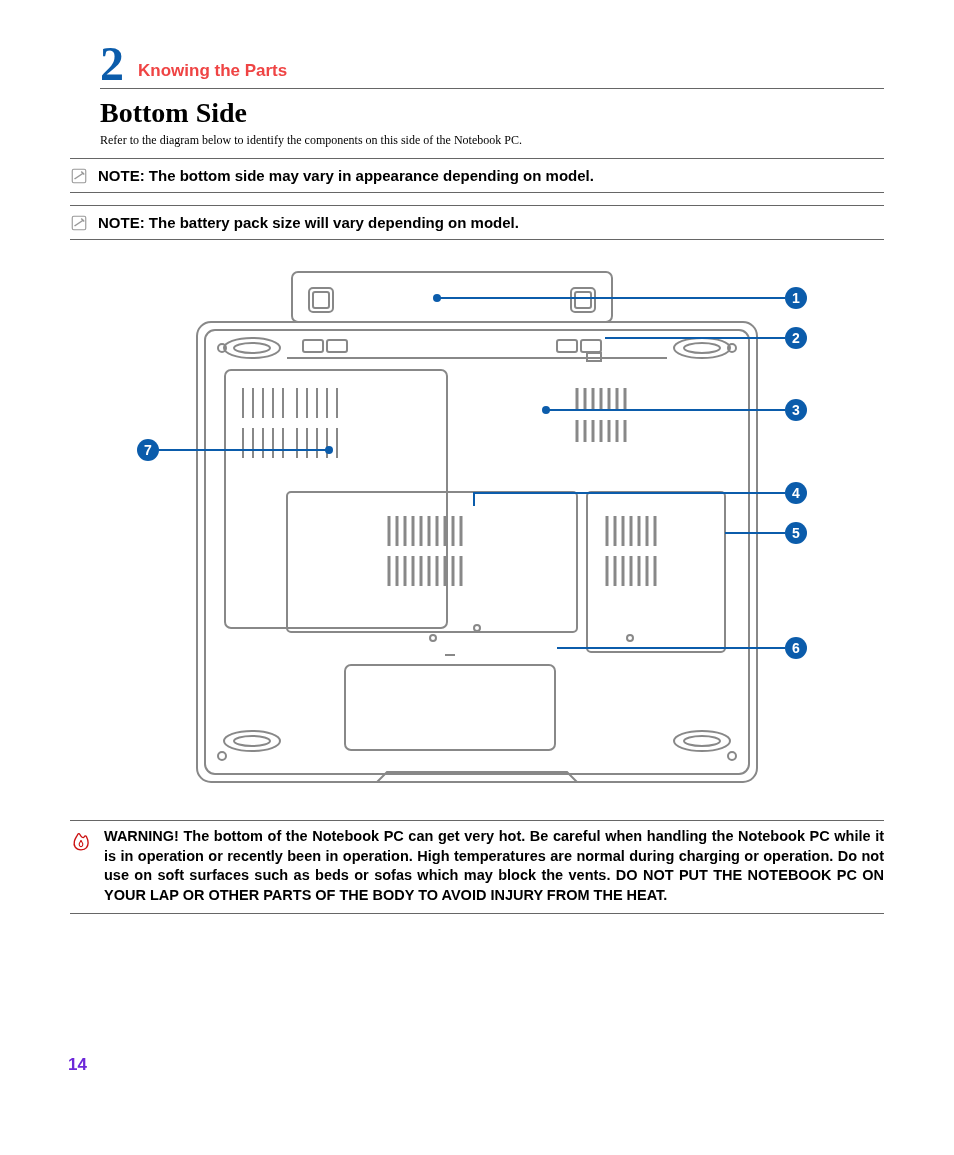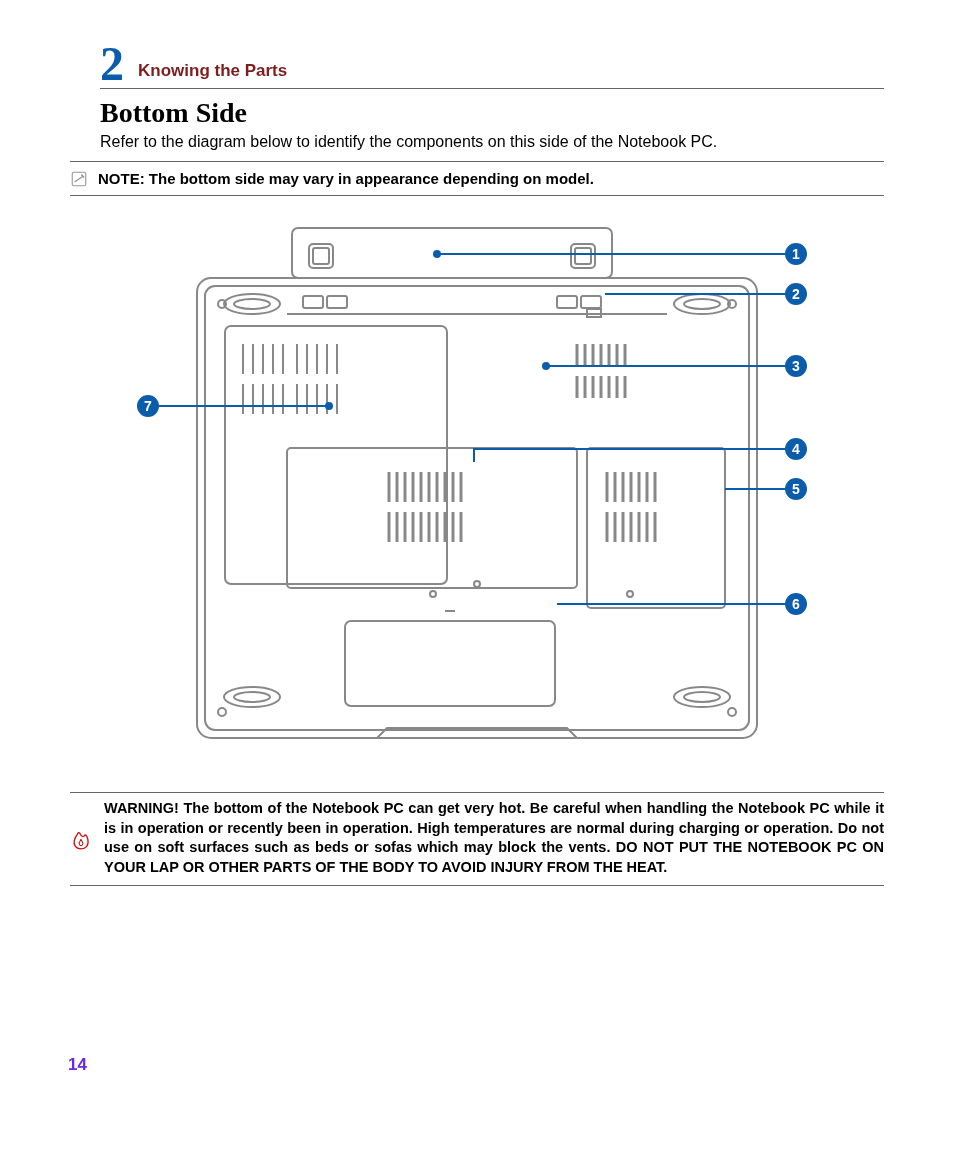--- a/index.html
+++ b/index.html
@@ -31,33 +31,33 @@
     font-family: "Times New Roman", serif;
     font-size: 48px;
     font-weight: bold;
     color: #0b5cab;
     margin-right: 14px;
     line-height: 1;
   }
   .chapter-title {
     font-size: 17px;
     font-weight: bold;
-    color: #7f1d1d;
+    color: #ef4444;
     position: relative;
     top: -4px;
   }
   .section-title {
     font-family: Liberation Serif, serif;
     font-size: 28px;
     font-weight: bold;
     margin: 8px 0 4px 30px;
   }
   .intro-text {
-    font-family: Liberation Sans, sans-serif;
-    font-size: 16px;
+    font-family: Liberation Serif, serif;
+    font-size: 12px;
     margin: 4px 0 10px 30px;
   }
   .note-block {
     display: flex;
     align-items: flex-start;
     border-top: 1px solid #666;
     border-bottom: 1px solid #666;
     padding: 6px 0;
     margin: 8px 0 12px 0px;
   }
@@ -68,25 +68,25 @@
     margin-top: 2px;
     flex-shrink: 0;
   }
   .note-text {
     font-size: 15px;
     font-weight: bold;
     line-height: 1.4;
   }
   .warning-block {
     display: flex;
-    align-items: center;
+    align-items: flex-start;
     border-top: 1px solid #666;
     border-bottom: 1px solid #666;
     padding: 6px 0 8px 0;
-    margin: 36px 0 0 0;
+    margin: 20px 0 0 0;
   }
   .warning-icon {
     width: 22px;
     height: 22px;
     margin-right: 12px;
     margin-top: 2px;
     flex-shrink: 0;
   }
   .warning-text {
     font-size: 14.5px;
@@ -155,20 +155,28 @@
 
   <div class="note-block">
     <svg class="note-icon" viewBox="0 0 24 24">
       <rect x="3" y="3" width="18" height="18" rx="2" fill="none" stroke="#999" stroke-width="1.5"></rect>
       <path d="M6 16 L18 8" stroke="#999" stroke-width="2"></path>
       <path d="M15 6 L19 10" stroke="#999" stroke-width="2"></path>
     </svg>
     <div class="note-text">NOTE: The bottom side may vary in appearance depending on model.</div>
   </div>
 
+  <div class="note-block">
+    <svg class="note-icon" viewBox="0 0 24 24">
+      <rect x="3" y="3" width="18" height="18" rx="2" fill="none" stroke="#999" stroke-width="1.5"></rect>
+      <path d="M6 16 L18 8" stroke="#999" stroke-width="2"></path>
+      <path d="M15 6 L19 10" stroke="#999" stroke-width="2"></path>
+    </svg>
+    <div class="note-text">NOTE: The battery pack size will vary depending on model.</div>
+  </div>
 
   <div class="diagram-wrap">
 
     <svg class="laptop-svg" width="700" height="540" viewBox="0 0 700 540">
       <g stroke="#888" stroke-width="2" fill="none">
 
         <rect x="165" y="12" width="320" height="50" rx="6"></rect>
         <rect x="182" y="28" width="24" height="24" rx="4"></rect>
         <rect x="186" y="32" width="16" height="16" rx="2"></rect>
         <rect x="444" y="28" width="24" height="24" rx="4"></rect>

